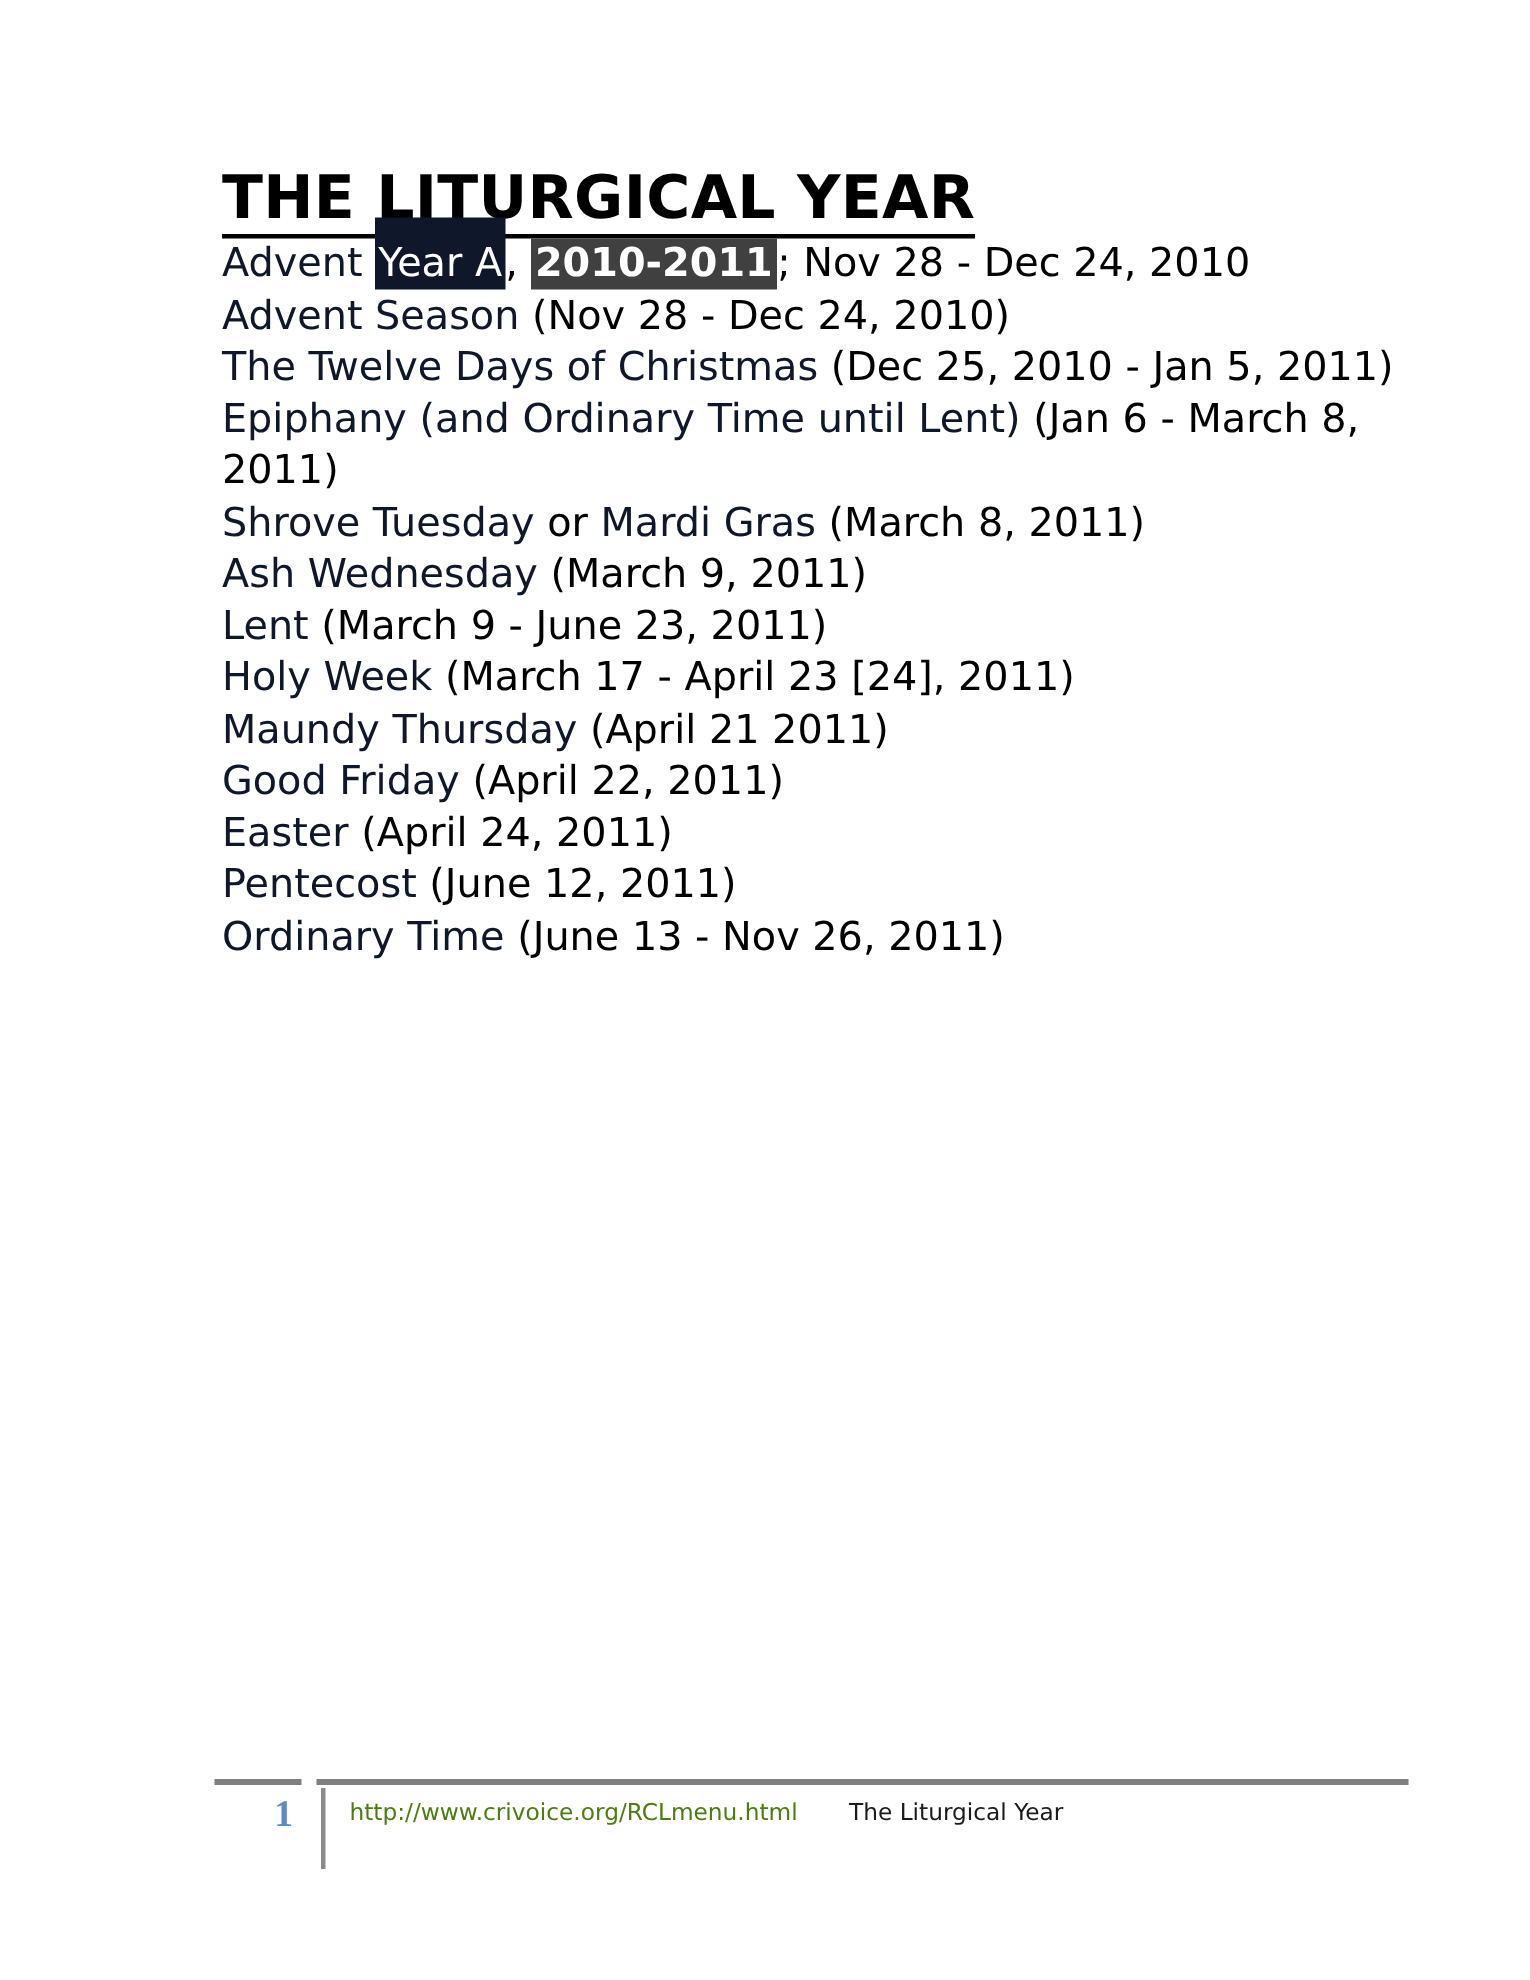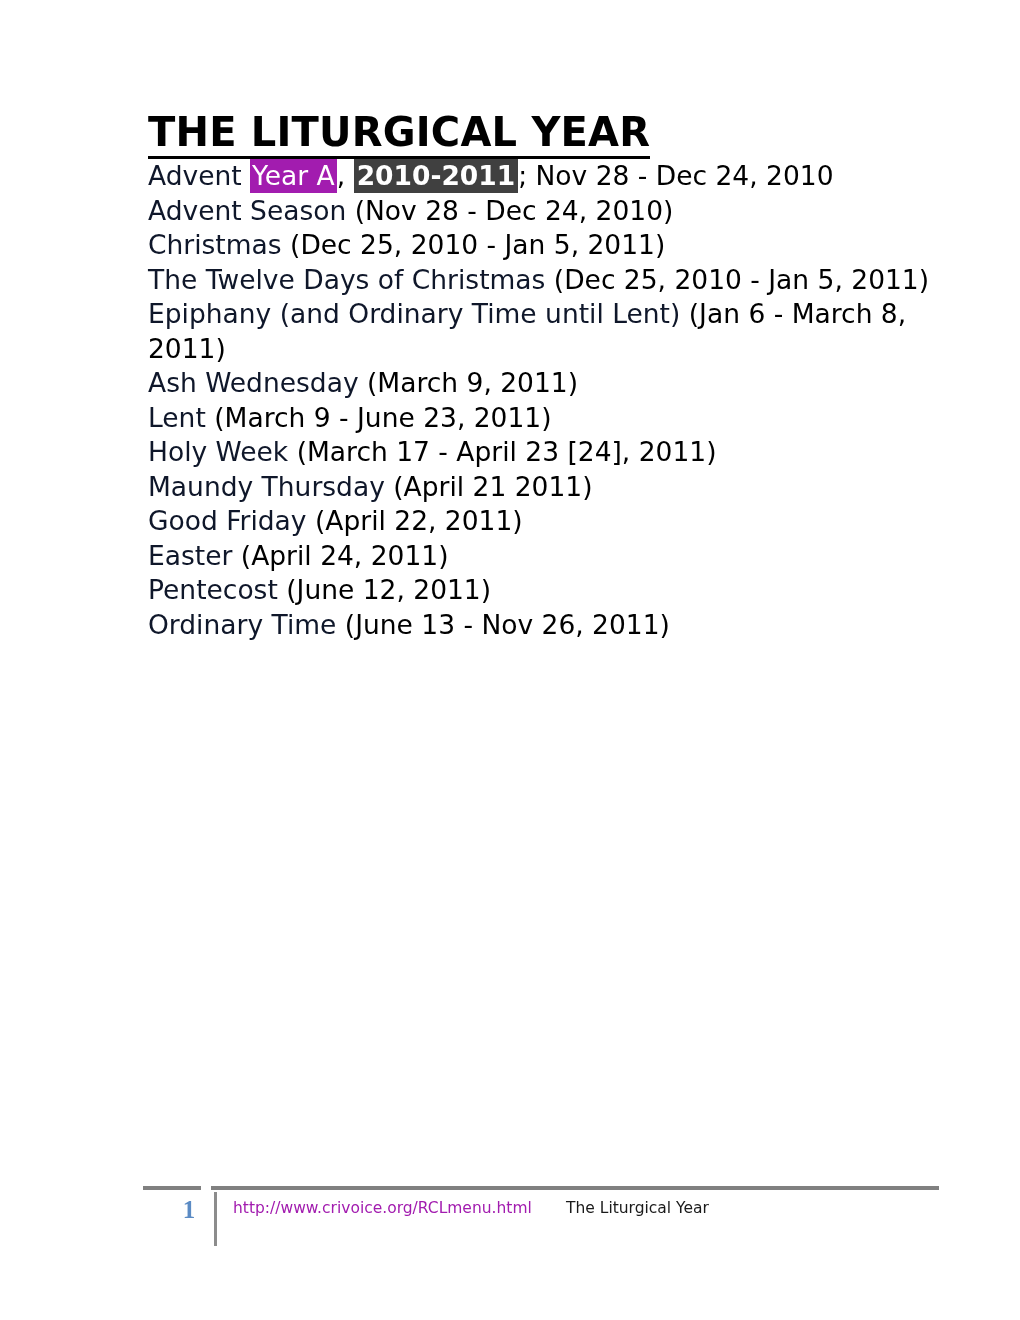--- a/index.html
+++ b/index.html
@@ -64,23 +64,23 @@
   }
   .entry-first { margin-top: 22px; }
 
   .lnk {
     color: #0f172a;
     text-decoration: none;
   }
   .plain { color: #000000; }
 
   .hl-gold {
-    background-color: #a21caf;
+    background-color: #0f172a;
     color: #ffffff;
-    padding: 1px 2px 2px 2px;
+    padding: 15px 2px 2px 2px;
   }
   .hl-red {
     background-color: #404040;
     color: #ffffff;
     font-weight: bold;
     padding: 1px 3px 2px 3px;
   }
 
   
   .footer {
@@ -125,21 +125,21 @@
     font-weight: bold;
     color: #5b8bc4;
     line-height: 28px;
   }
   .footer-url {
     position: absolute;
     left: 203px;
     top: 13px;
     font-family: "DejaVu Sans", sans-serif;
     font-size: 15.5px;
-    color: #a21caf;
+    color: #4d7c0f;
     white-space: nowrap;
   }
   .footer-doc {
     position: absolute;
     left: 536px;
     top: 13px;
     font-family: "DejaVu Sans", sans-serif;
     font-size: 15.5px;
     color: #1a1a1a;
     white-space: nowrap;
@@ -153,26 +153,26 @@
   <div class="content">
 
     <h1 class="doc-title">THE LITURGICAL YEAR</h1>
 
     <ul class="entries">
 
       <li class="entry-first"><a class="lnk" href="#">Advent</a><span class="plain">&nbsp;</span><span class="hl-gold">Year A</span><span class="plain">,</span><span class="plain">&nbsp;</span><span class="hl-red">2010-2011</span><span class="plain">; Nov 28 - Dec 24, 2010</span></li>
 
       <li><a class="lnk" href="#">Advent Season</a><span class="plain"> (Nov 28 - Dec 24, 2010)</span></li>
 
-      <li><a class="lnk" href="#">Christmas</a><span class="plain"> (Dec 25, 2010 - Jan 5, 2011)</span></li>
 
       <li><a class="lnk" href="#">The Twelve Days of Christmas</a><span class="plain"> (Dec 25, 2010 - Jan 5, 2011)</span></li>
 
       <li><a class="lnk" href="#">Epiphany (and Ordinary Time until Lent)</a><span class="plain"> (Jan 6 - March 8, 2011)</span></li>
 
+      <li><a class="lnk" href="#">Shrove Tuesday</a><span class="plain"> or </span><a class="lnk" href="#">Mardi Gras</a><span class="plain"> (March 8, 2011)</span></li>
 
       <li><a class="lnk" href="#">Ash Wednesday</a><span class="plain"> (March 9, 2011)</span></li>
 
       <li><a class="lnk" href="#">Lent</a><span class="plain"> (March 9 - June 23, 2011)</span></li>
 
       <li><a class="lnk" href="#">Holy Week</a><span class="plain"> (March 17 - April 23 [24], 2011)</span></li>
 
       <li><a class="lnk" href="#">Maundy Thursday</a><span class="plain"> (April 21 2011)</span></li>
 
       <li><a class="lnk" href="#">Good Friday</a><span class="plain"> (April 22, 2011)</span></li>

